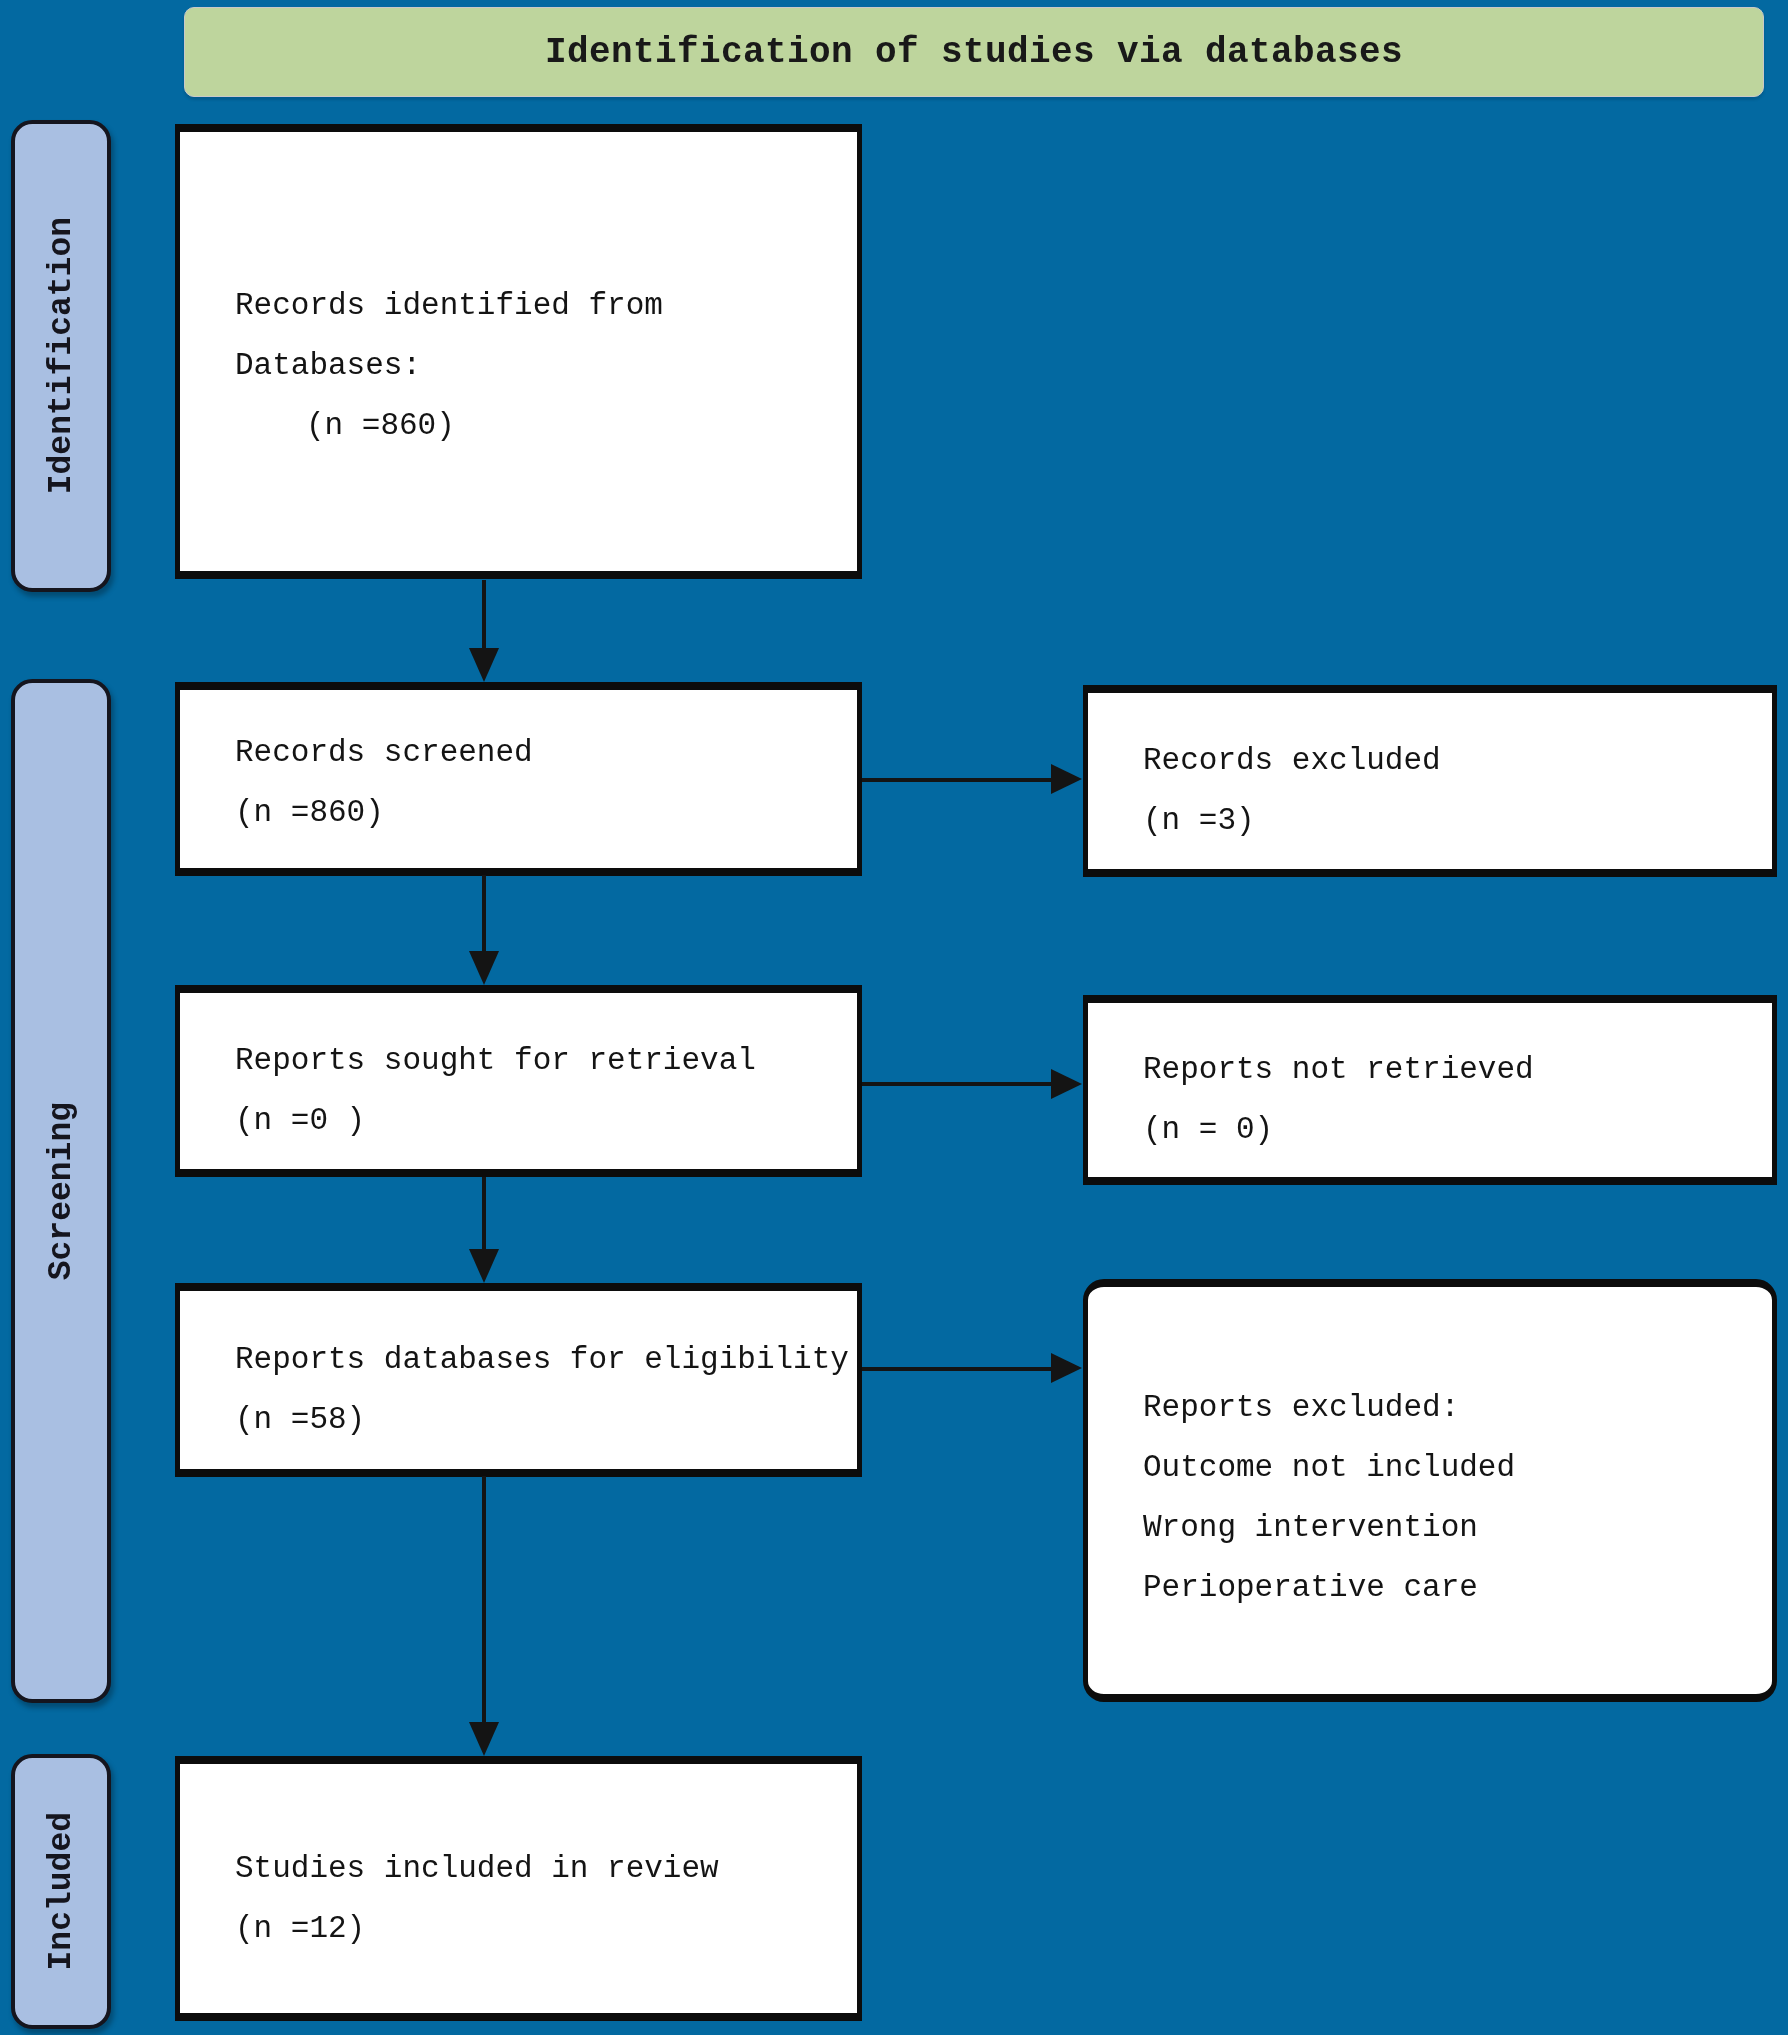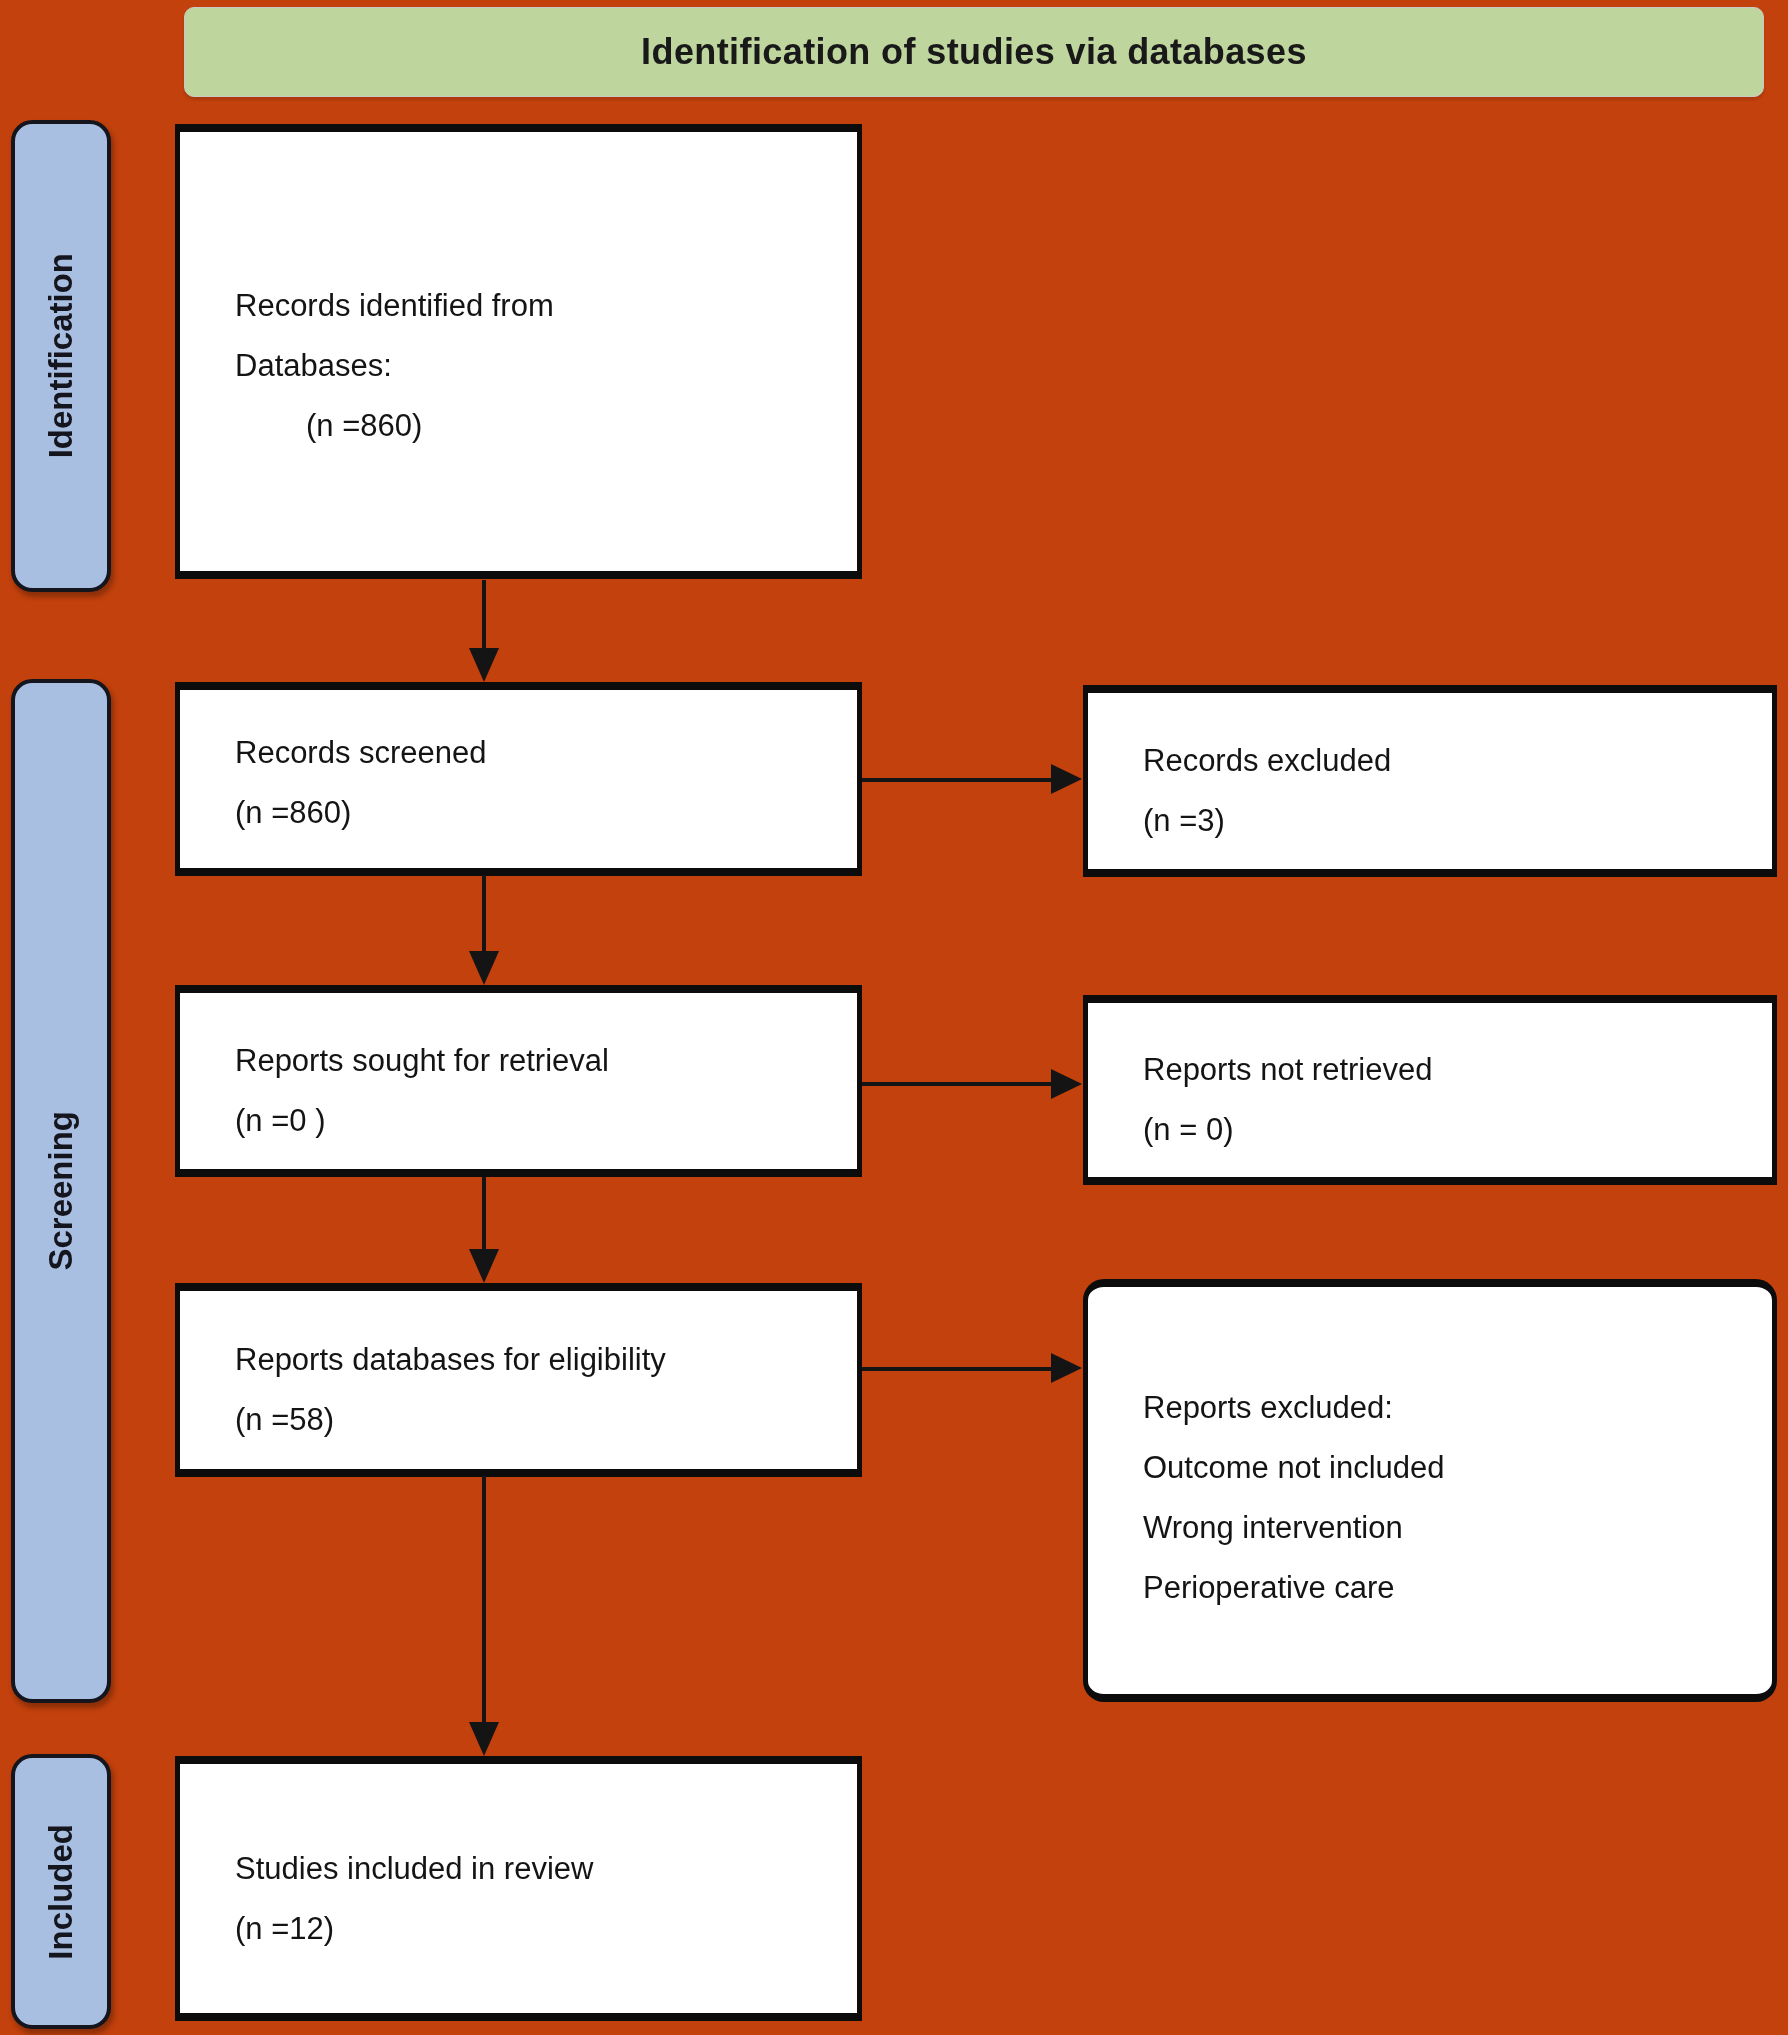--- a/index.html
+++ b/index.html
@@ -1,20 +1,20 @@
 <!DOCTYPE html>
 <html style="font-size:11.4px"><head>
 <meta charset="utf-8">
 <style>
   html,body { margin:0; padding:0; background:#ffffff; }
   .canvas {
     position:relative;
     width:1788px; height:2035px;
-    background:#c2410c;
-    font-family:Liberation Sans, sans-serif;
+    background:#0369a1;
+    font-family:Liberation Mono, monospace;
     color:#151515;
     overflow:hidden;
   }
 
   
   .banner {
     position:absolute;
     left:184px; top:7.1px; width:1578px; height:88px;
     background:#bed59d;
     border:0.7px solid #c9c9c9;

